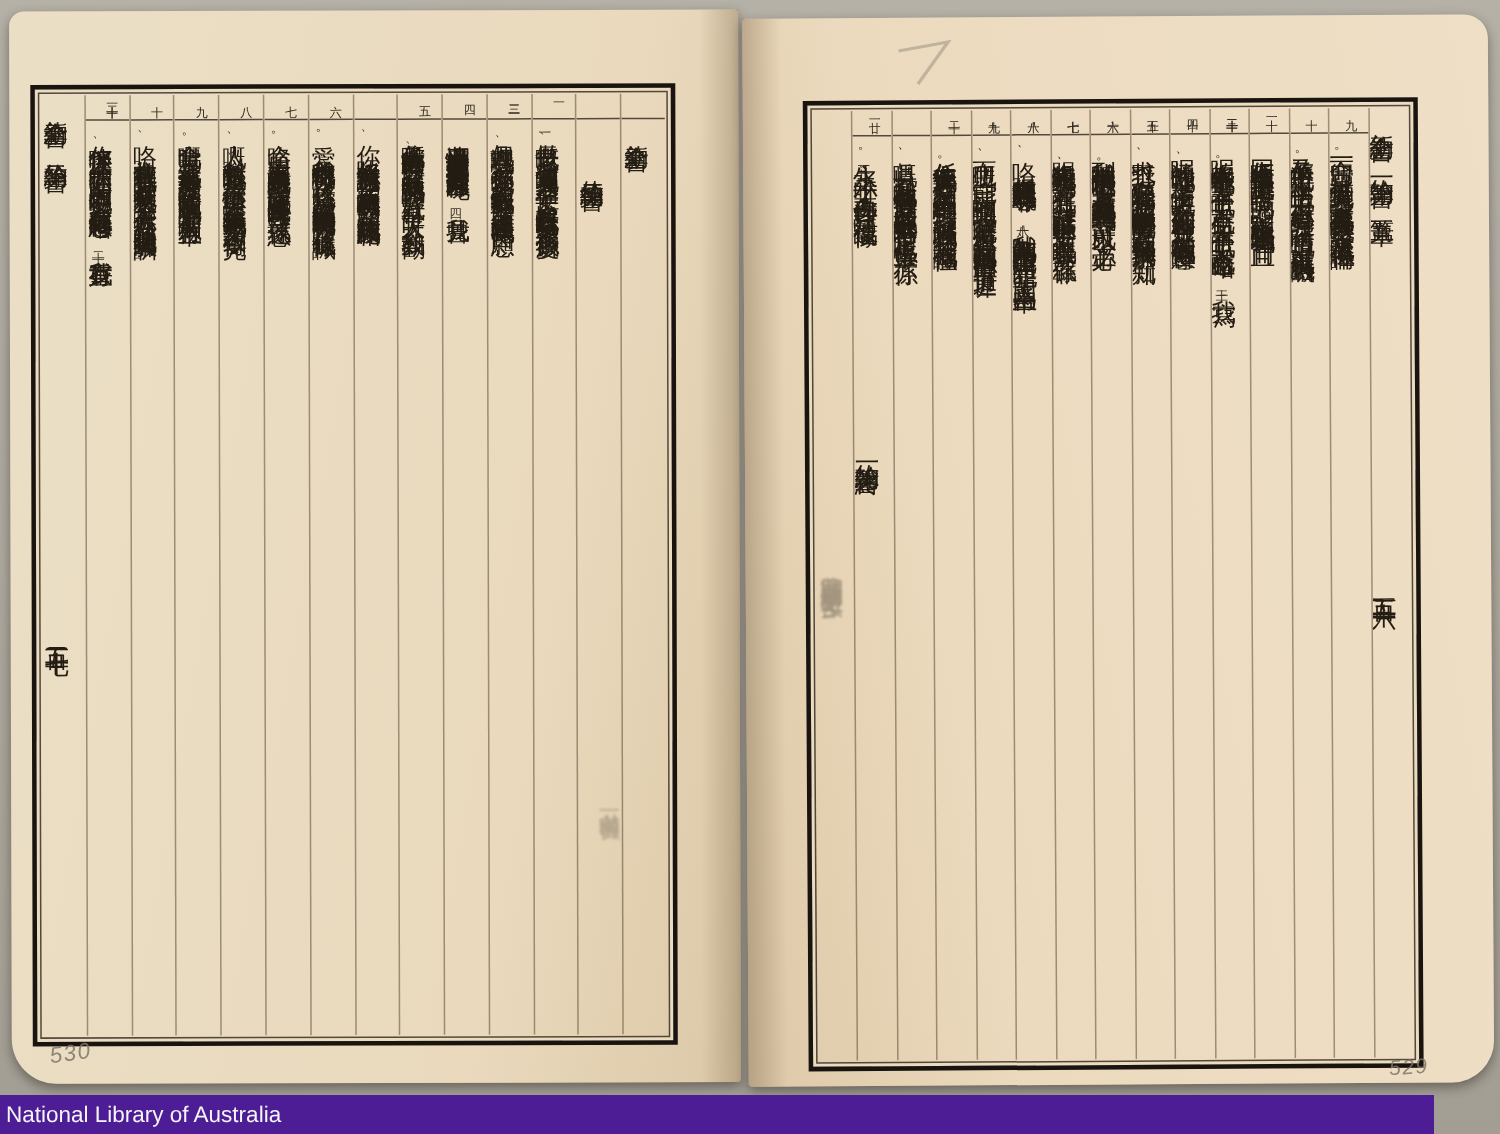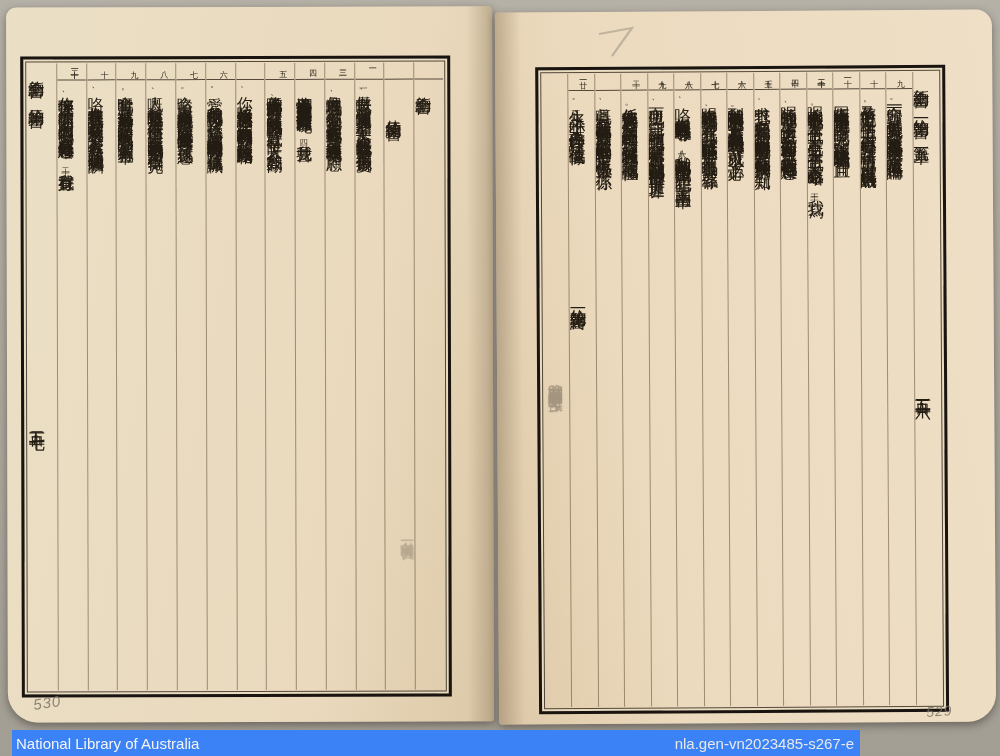--- a/index.html
+++ b/index.html
@@ -63,24 +63,24 @@
   .ghost.g-right{left:49px;top:360px;height:270px;font-size:15px;opacity:.42;}
   .pencil{
     position:absolute;color:#7d7668;opacity:.85;
     font-family:"Liberation Sans","DejaVu Sans",sans-serif;
     font-style:italic;letter-spacing:1px;
   }
   #pencil-left{left:33px;top:694px;font-size:15px;transform:rotate(-8deg);}
   #pencil-right{left:926px;top:703px;font-size:14px;transform:rotate(-4deg);}
   #pencil-tri{position:absolute;left:596px;top:26px;opacity:.45;}
   .footer{
-    position:absolute;left:0;bottom:0;width:848px;height:26px;background:#3b82f6;
+    position:absolute;left:0;bottom:0;width:956px;height:26px;background:#4c1d95;
     display:flex;align-items:center;justify-content:space-between;
     font-family:"Liberation Sans","DejaVu Sans",sans-serif;
-    color:#f4f4f4;font-size:15px;margin-left:12px;
+    color:#f4f4f4;font-size:15px;
   }
   .footer .ftl{padding-left:4px;}
   .footer .ftr{padding-right:6px;color:#e8e8e8;}
 </style>
 </head>
 <body>
 
 <div class="page left">
   <div class="block">
     <div class="cols" id="left-cols">
@@ -214,14 +214,13 @@
 </div>
 
 <div class="pencil" id="pencil-left">530</div>
 <div class="pencil" id="pencil-right">529</div>
 <svg id="pencil-tri" width="44" height="34">
   <polyline points="3,8 36,2 16,30" fill="none" stroke="#8b8578" stroke-width="2.2"></polyline>
 </svg>
 
 <div class="footer">
   <span class="ftl">National Library of Australia</span>
-  <span class="ftr">nla.gen-vn2023485-s267-e</span>
 </div>
 
 </body></html>

